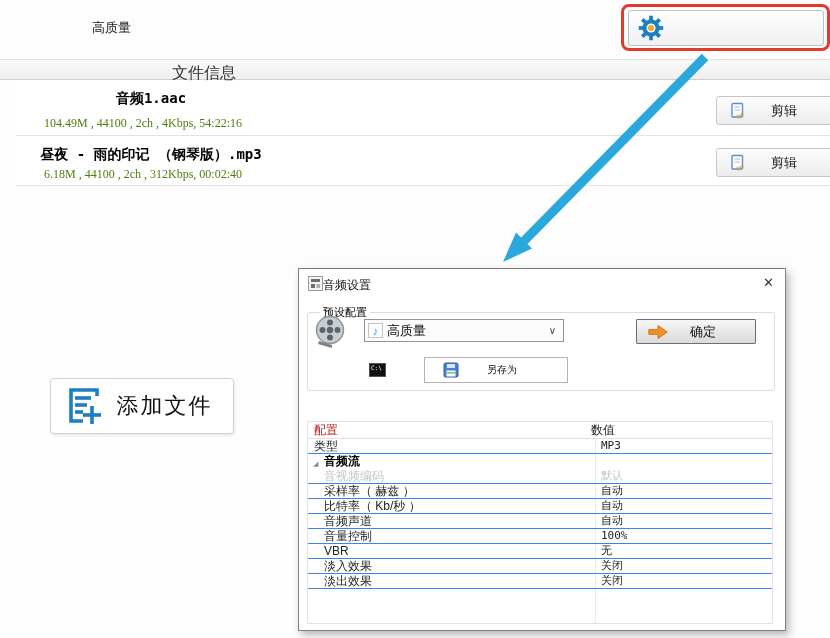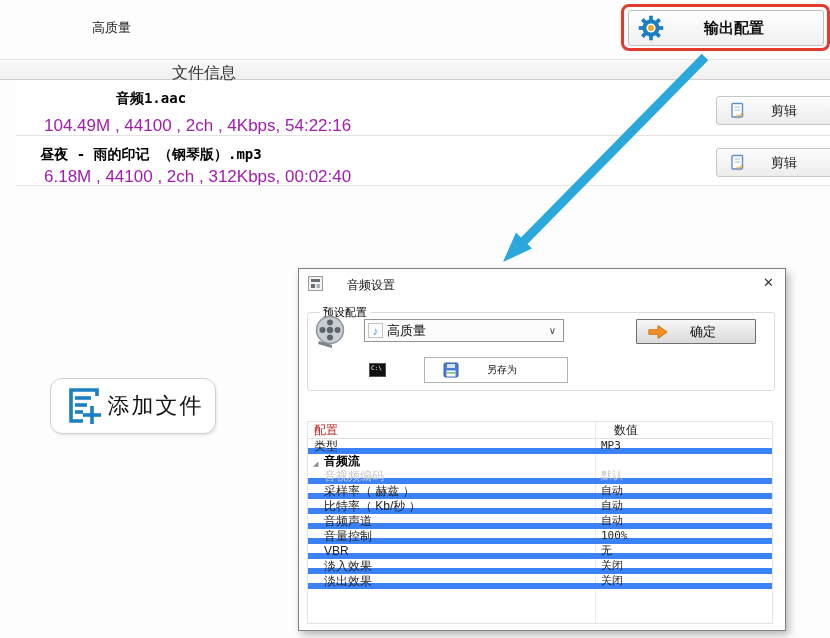--- a/index.html
+++ b/index.html
@@ -37,57 +37,57 @@
   .file-row.r1 { top:81px; height:55px; }
   .file-row.r2 { top:136px; height:50px; }
   .file-title {
     position:absolute; left:0; width:270px; text-align:center;
     font-family:"DejaVu Sans Mono", monospace; font-weight:700; font-size:14px; color:#000;
   }
   .r1 .file-title { top:9px; }
   .r2 .file-title { top:10px; }
   .file-details {
     position:absolute; left:28px;
-    font-family:Liberation Sans, sans-serif; font-size:17px; color:#a21caf;
+    font-family:Liberation Serif, serif; font-size:12px; color:#4d7c0f;
   }
   .r1 .file-details { top:35px; }
   .r2 .file-details { top:31px; }
   .clip-btn {
     position:absolute; left:700px; width:120px; height:29px;
     display:flex; align-items:center;
     background:linear-gradient(#fdfdfd,#ececec);
     border:1px solid #c6c6c6; border-radius:3px; cursor:pointer;
   }
   .r1 .clip-btn { top:15px; }
   .r2 .clip-btn { top:12px; }
   .clip-btn .lbl { flex:1; text-align:center; font-size:13px; color:#222; margin-right:14px; }
   .clip-btn svg { margin-left:12px; }
 
   
   .add-files-btn {
-    left:50px; top:378px; width:166px; height:56px;
+    left:50px; top:378px; width:184px; height:56px;
     display:flex; align-items:center;
-    background:#fff; border:1px solid #cfcfcf; border-radius:12px;
+    background:#fff; border:1px solid #cfcfcf; border-radius:4px;
     box-shadow:1px 2px 3px rgba(0,0,0,0.08); cursor:pointer;
   }
   .add-files-btn svg { margin-left:11px; }
   .add-files-btn .lbl { flex:1; text-align:center; font-size:22px; color:#111; margin-right:8px; letter-spacing:2px; }
 
   
   .annotation-arrow { left:0; top:0; width:830px; height:638px; pointer-events:none; z-index:5; }
 
   
   .dialog {
     left:298px; top:268px; width:488px; height:363px;
     background:#fff; border:1px solid #7f7f7f;
     box-shadow:3px 4px 8px rgba(0,0,0,0.28); z-index:10; font-size:12px;
   }
   .dlg-titlebar { position:absolute; left:0; top:0; width:100%; height:28px; background:#fff; }
   .dlg-app-icon { position:absolute; left:9px; top:7px; }
-  .dlg-title { position:absolute; left:48px; top:8px; font-size:12px; color:#111; }
+  .dlg-title { position:absolute; left:24px; top:8px; font-size:12px; color:#111; }
   .dlg-close { position:absolute; right:11px; top:7px; font-size:13px; color:#333; cursor:pointer; line-height:13px; }
 
   .preset-group {
     position:absolute; left:8px; top:36px; width:468px; height:86px;
     border:1px solid #dcdcdc; border-radius:3px;
   }
   .preset-group legend { font-size:11px; color:#000000; padding:0 3px; margin-left:12px; }
   fieldset.preset-group { padding:0; }
 
   .reel-icon { position:absolute; left:13px; top:45px; }
@@ -125,22 +125,22 @@
   .saveas-btn .lbl { flex:1; text-align:center; font-size:10px; color:#111; margin-right:22px; }
 
   
   .settings-table {
     position:absolute; left:8px; top:152px; width:466px; height:203px;
     border:1px solid #e3e3e3; background:#fff;
   }
   .col-divider { position:absolute; left:287px; top:0; width:1px; height:100%; background:#ececec; }
   .thead { position:relative; height:17px; line-height:16px; border-bottom:1px solid #e0e0e0; }
   .thead .c1 { position:absolute; left:6px; color:#b91c1c; }
-  .thead .c2 { position:absolute; left:306px; color:#222; }
-  .trow { position:relative; height:15px; line-height:14px; border-bottom:6px solid #3b82f6; }
+  .thead .c2 { position:absolute; left:283px; color:#222; }
+  .trow { position:relative; height:15px; line-height:14px; border-bottom:1px solid #3b82f6; }
   .trow .tkey { position:absolute; left:16px; color:#222; white-space:nowrap; }
   .trow.plain .tkey { left:6px; }
   .trow .tval { position:absolute; left:293px; color:#222; white-space:nowrap;
                 font-family:"DejaVu Sans Mono", monospace; font-size:11px; line-height:14px; }
   .trow.section { border-bottom:none;text-align:center; }
   .trow.section .tkey { font-weight:700; color:#000; }
   .trow.section .marker { position:absolute; left:5px; top:3px; font-size:7px; color:#8a8a8a; }
   .trow.disabled .tkey, .trow.disabled .tval { color:#c6c6c6; }
 </style>
 </head>
@@ -155,21 +155,20 @@
     <g fill="#1b7fc2">
       <rect x="10.4" y="1.5" width="3.2" height="21"></rect>
       <rect x="10.4" y="1.5" width="3.2" height="21" transform="rotate(45 12 12)"></rect>
       <rect x="10.4" y="1.5" width="3.2" height="21" transform="rotate(90 12 12)"></rect>
       <rect x="10.4" y="1.5" width="3.2" height="21" transform="rotate(135 12 12)"></rect>
       <circle cx="12" cy="12" r="7.4"></circle>
     </g>
     <circle cx="12" cy="12" r="3.9" fill="#ffffff"></circle>
     <circle cx="12" cy="12" r="2.6" fill="#f5a623"></circle>
   </svg>
-  <span class="lbl">输出配置</span>
 </div>
 
 <div class="abs list-header">
   <span class="txt">文件信息</span>
 </div>
 
 <div class="abs file-row r1">
   <div class="file-title">音频1.aac</div>
   <div class="file-details">104.49M , 44100 , 2ch , 4Kbps, 54:22:16</div>
   <div class="clip-btn">

